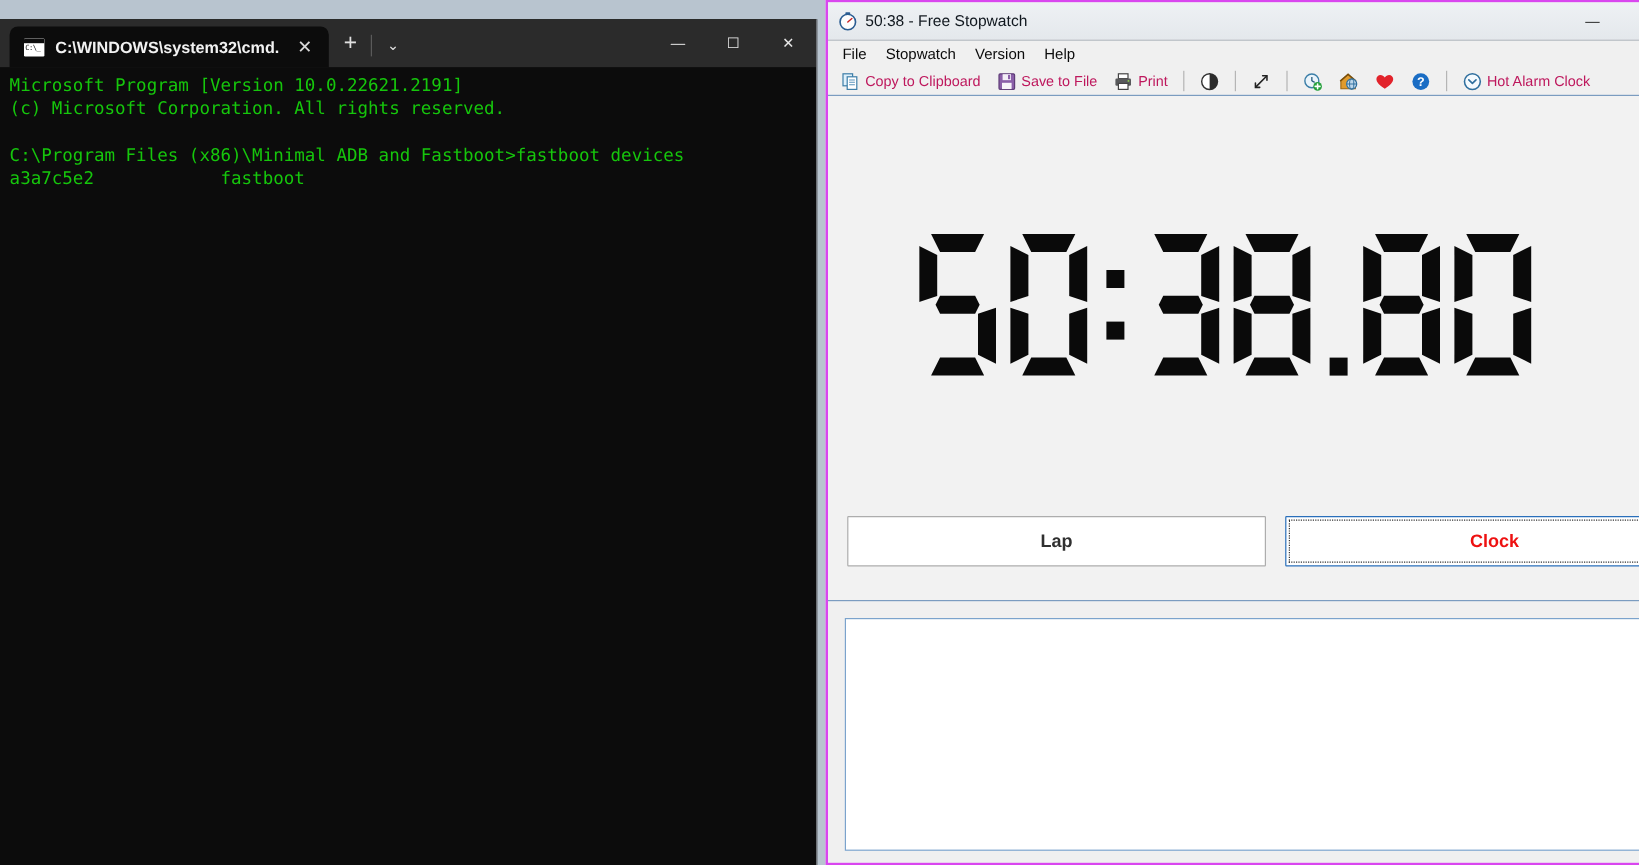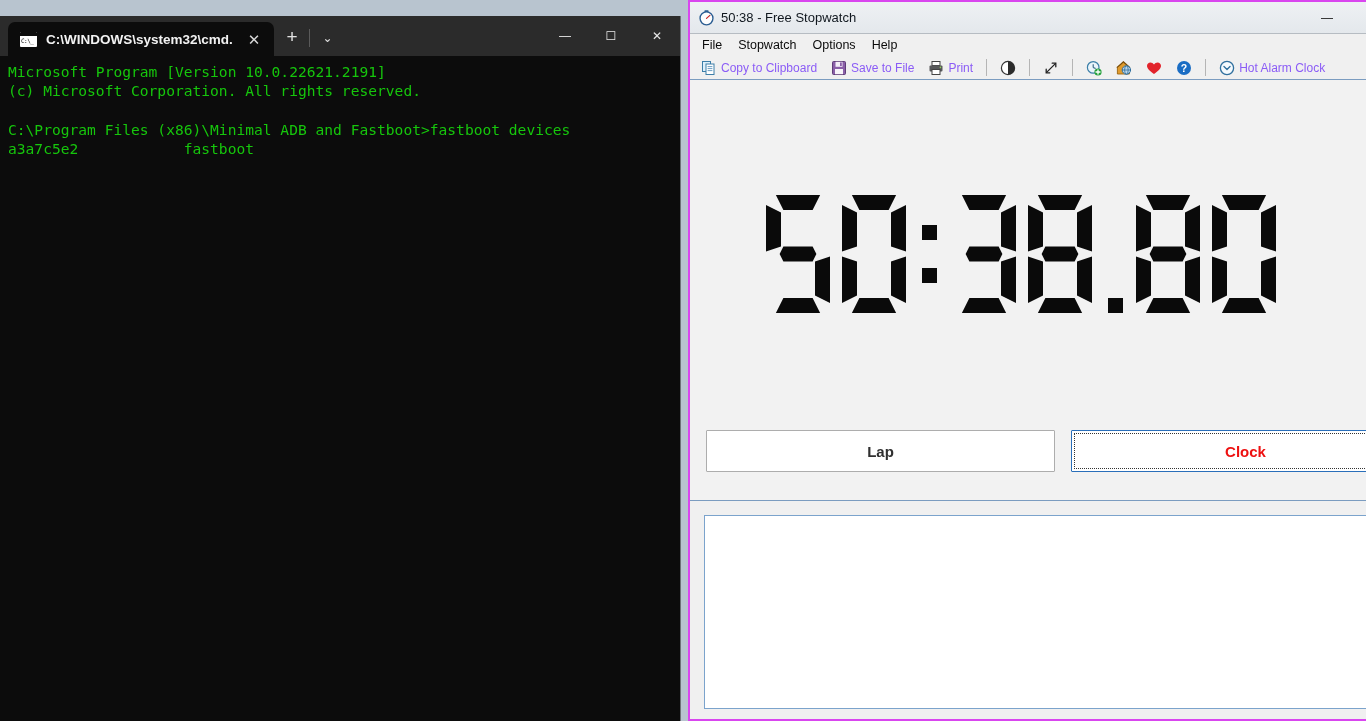--- a/index.html
+++ b/index.html
@@ -133,21 +133,21 @@
     background: #f0f0f0;
     display: flex; align-items: center;
     padding-left: 5px; gap: 2px;
     border-bottom: 1px solid #7b9cc0;
   }
   .tb-btn {
     display: flex; align-items: center; gap: 4px;
     padding: 1px 5px; cursor: pointer; border: 1px solid transparent;
     border-radius: 2px; height: 22px;
   }
-  .tb-label { font-size: 12px; color: #8b5cf6; white-space: nowrap; }
+  .tb-label { font-size: 12px; color: #be185d; white-space: nowrap; }
   .tb-sep { width: 1px; height: 17px; background: #b5b5b5; margin: 0 5px; }
   .tb-ico { width: 16px; height: 16px; flex: 0 0 auto; display:block; }
 
   .sw-display {
     flex: 1 1 auto;
     background: #f2f2f2;
     display: flex; align-items: center; justify-content: center;
     position: relative;
   }
   .lcd { display: flex; align-items: center; }
@@ -235,21 +235,21 @@
       <div class="sw-winbtns">
         <div class="sw-winbtn">—</div>
         <div class="sw-winbtn">☐</div>
         <div class="sw-winbtn close">✕</div>
       </div>
     </div>
 
     <div class="sw-menubar">
       <div class="sw-menu-item">File</div>
       <div class="sw-menu-item">Stopwatch</div>
-      <div class="sw-menu-item">Options</div>
+      <div class="sw-menu-item">Version</div>
       <div class="sw-menu-item">Help</div>
     </div>
 
     <div class="sw-toolbar">
 
       <div class="tb-btn">
         <svg class="tb-ico" viewBox="0 0 16 16">
           <rect x="1.5" y="1.5" width="8" height="10" fill="#dff0fb" stroke="#3d7ea8" stroke-width="1"></rect>
           <rect x="5" y="4" width="8" height="10.5" fill="#ffffff" stroke="#3d7ea8" stroke-width="1"></rect>
           <g stroke="#5a93bb" stroke-width="0.9">

